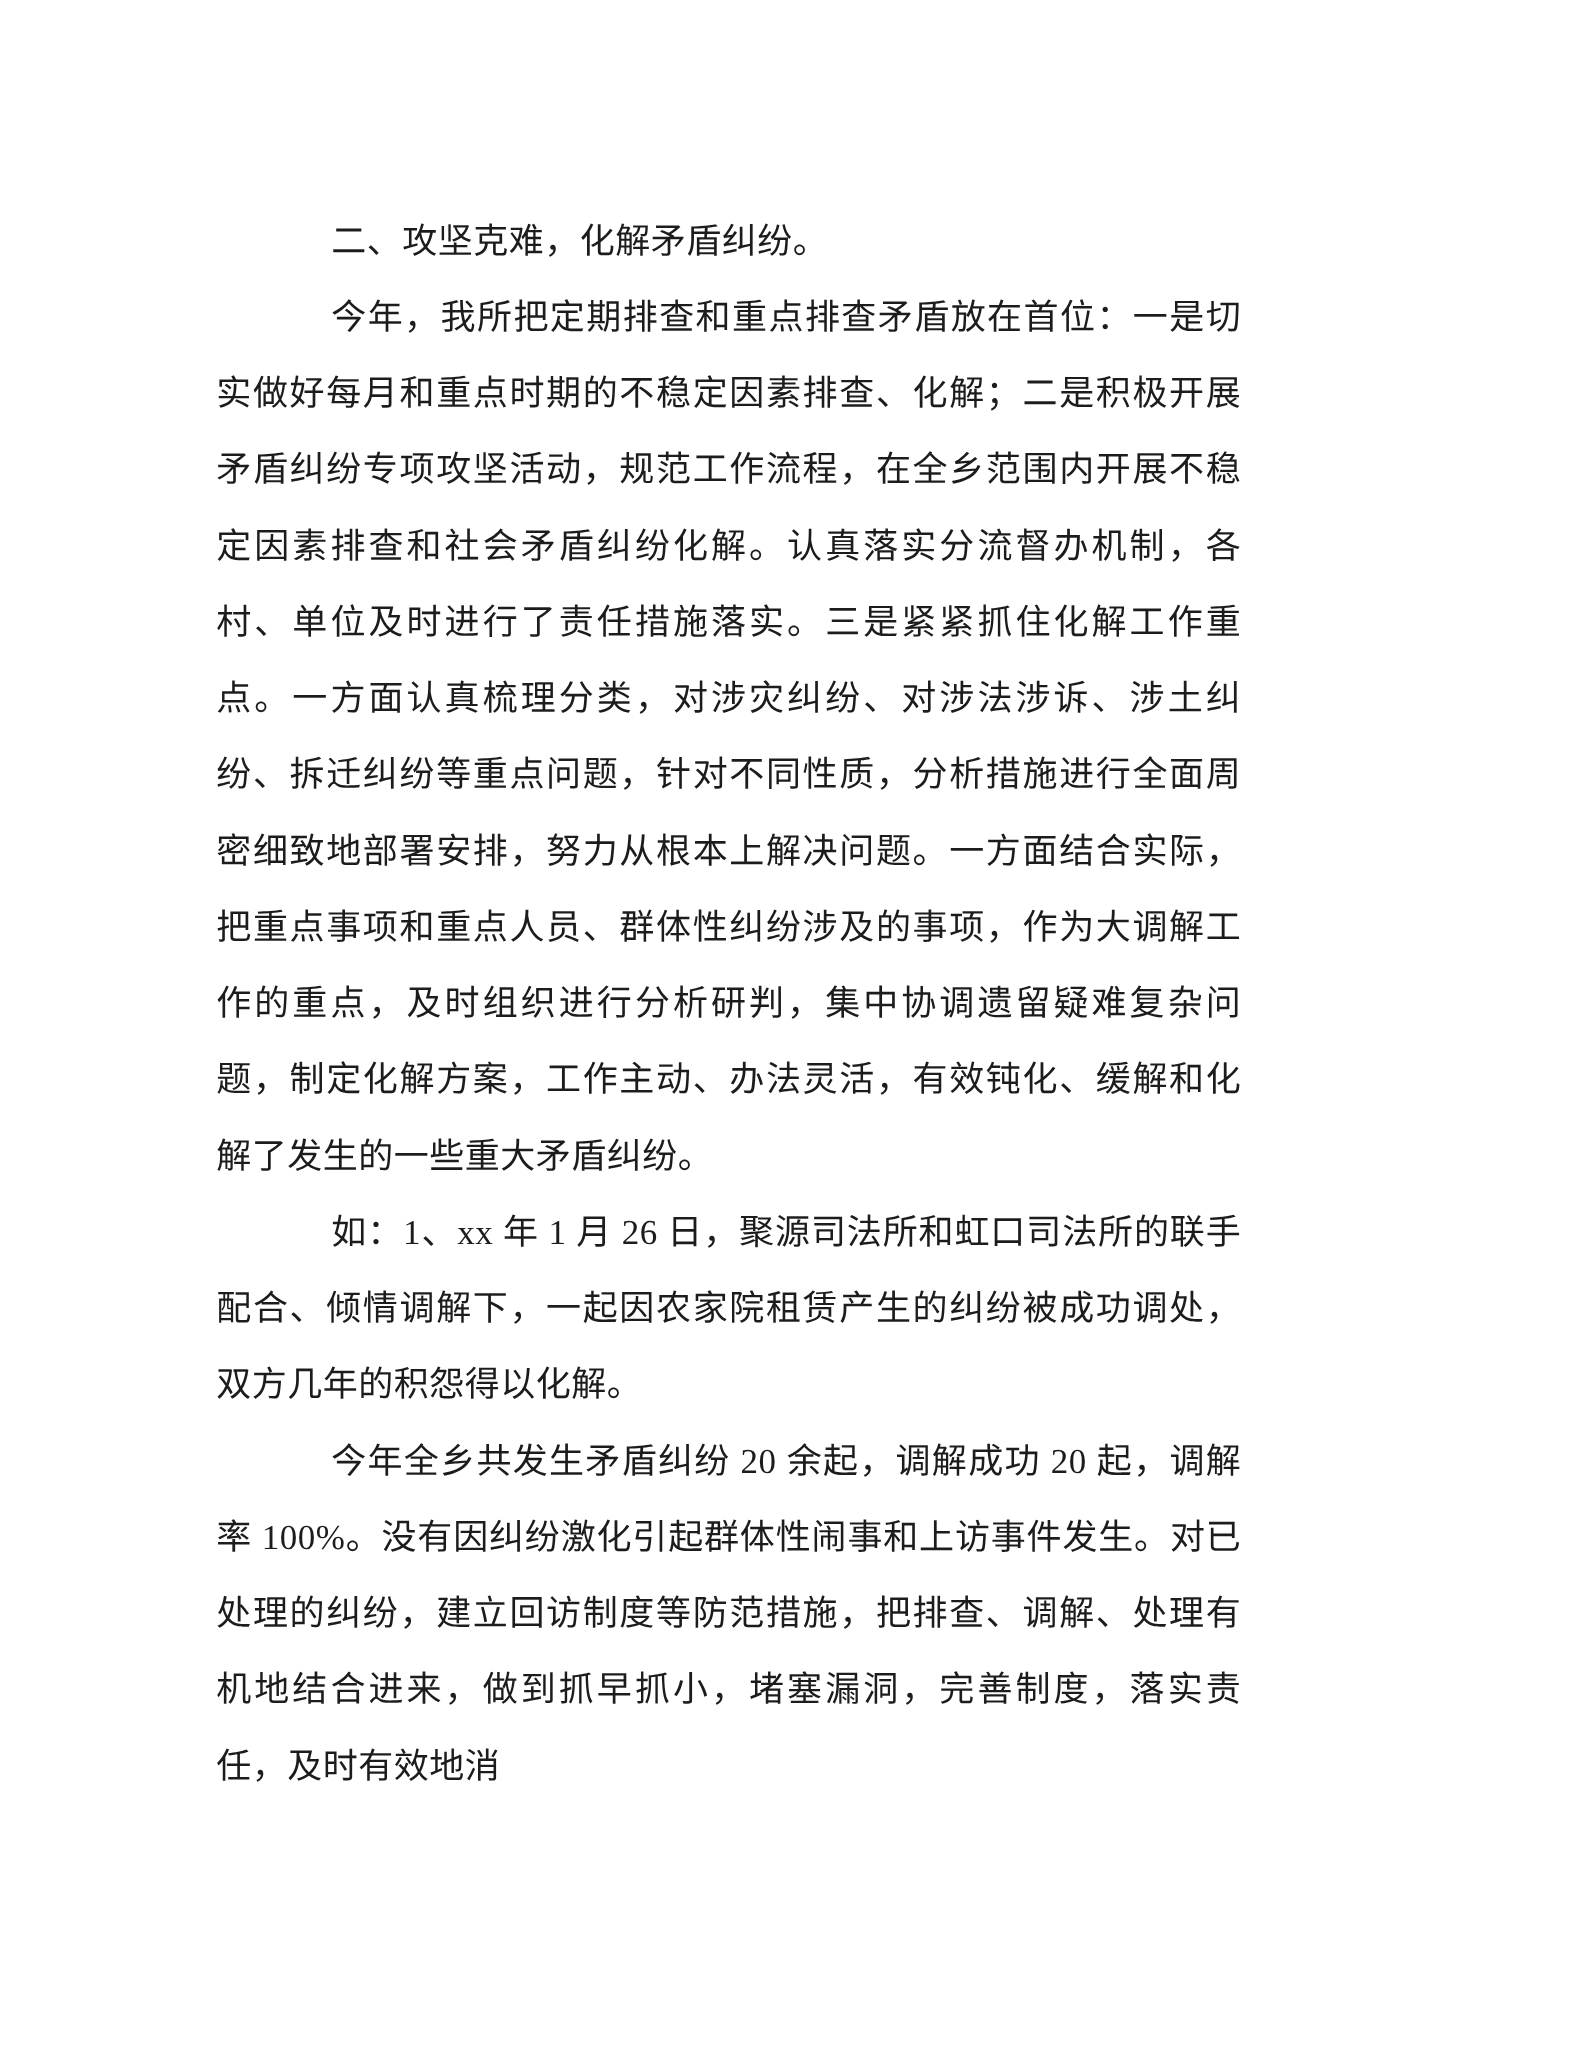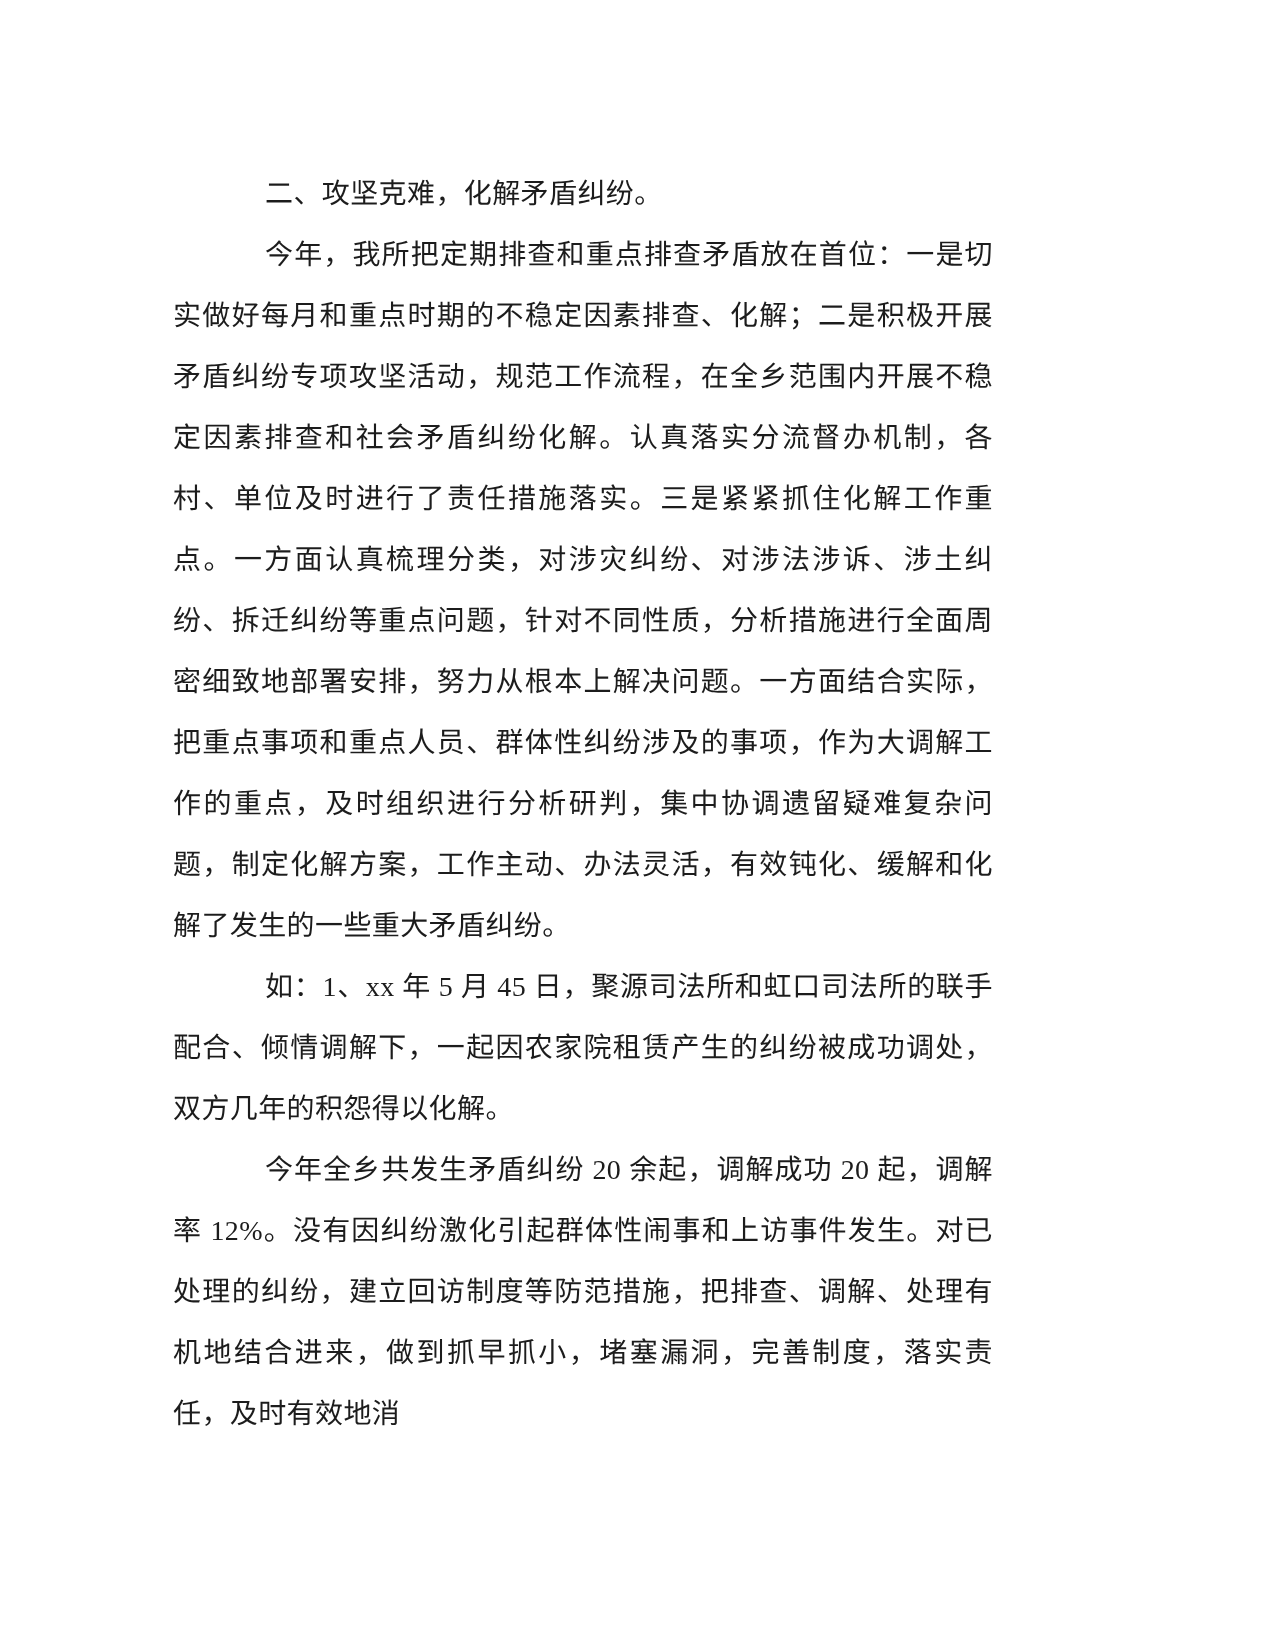--- a/index.html
+++ b/index.html
@@ -35,15 +35,15 @@
   }
   .indent-3 { text-indent: 92px; }
   .indent-2 { text-indent: 49px; }
 </style>
 </head>
 <body>
 
 <div class="page">
   <p class="para indent-3">二、攻坚克难，化解矛盾纠纷。</p>
   <p class="para indent-3">今年，我所把定期排查和重点排查矛盾放在首位：一是切实做好每月和重点时期的不稳定因素排查、化解；二是积极开展矛盾纠纷专项攻坚活动，规范工作流程，在全乡范围内开展不稳定因素排查和社会矛盾纠纷化解。认真落实分流督办机制，各村、单位及时进行了责任措施落实。三是紧紧抓住化解工作重点。一方面认真梳理分类，对涉灾纠纷、对涉法涉诉、涉土纠纷、拆迁纠纷等重点问题，针对不同性质，分析措施进行全面周密细致地部署安排，努力从根本上解决问题。一方面结合实际，把重点事项和重点人员、群体性纠纷涉及的事项，作为大调解工作的重点，及时组织进行分析研判，集中协调遗留疑难复杂问题，制定化解方案，工作主动、办法灵活，有效钝化、缓解和化解了发生的一些重大矛盾纠纷。</p>
-  <p class="para indent-3">如：1、xx 年 5 月 45 日，聚源司法所和虹口司法所的联手配合、倾情调解下，一起因农家院租赁产生的纠纷被成功调处，双方几年的积怨得以化解。</p>
-  <p class="para indent-3">今年全乡共发生矛盾纠纷 20 余起，调解成功 20 起，调解率 12%。没有因纠纷激化引起群体性闹事和上访事件发生。对已处理的纠纷，建立回访制度等防范措施，把排查、调解、处理有机地结合进来，做到抓早抓小，堵塞漏洞，完善制度，落实责任，及时有效地消</p>
+  <p class="para indent-3">如：1、xx 年 1 月 26 日，聚源司法所和虹口司法所的联手配合、倾情调解下，一起因农家院租赁产生的纠纷被成功调处，双方几年的积怨得以化解。</p>
+  <p class="para indent-3">今年全乡共发生矛盾纠纷 20 余起，调解成功 20 起，调解率 100%。没有因纠纷激化引起群体性闹事和上访事件发生。对已处理的纠纷，建立回访制度等防范措施，把排查、调解、处理有机地结合进来，做到抓早抓小，堵塞漏洞，完善制度，落实责任，及时有效地消</p>
 </div>
 
 </body></html>

